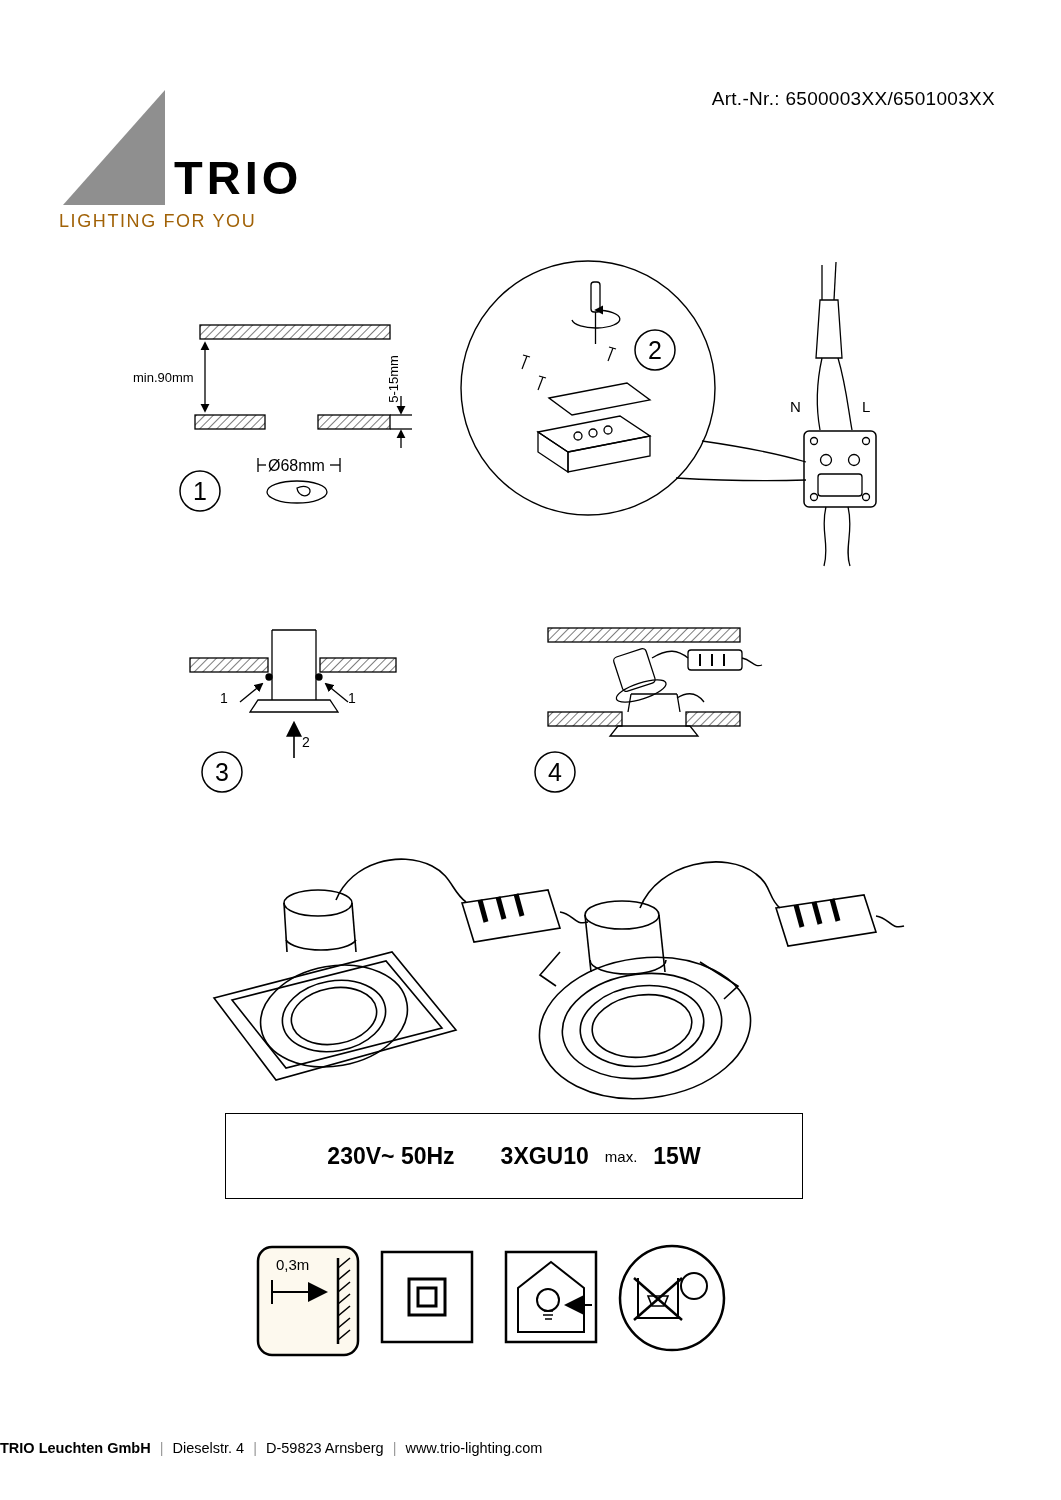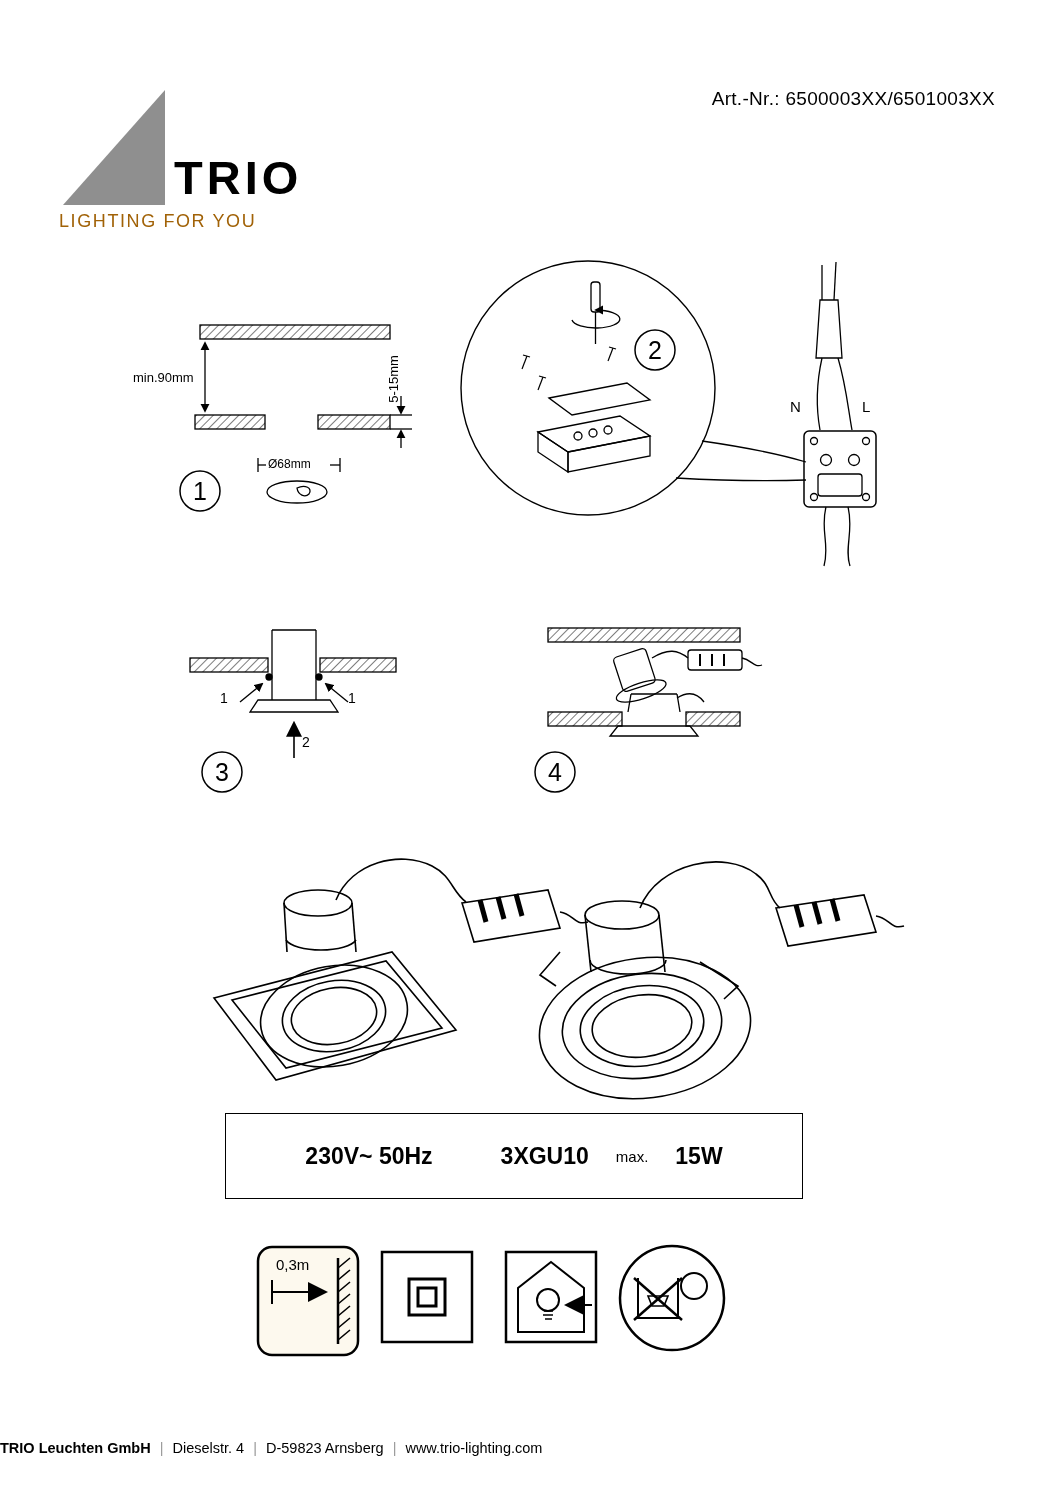--- a/index.html
+++ b/index.html
@@ -9,39 +9,39 @@
   svg.art { position:absolute; left:0; top:0; z-index:1; }
   .txt { position:absolute; z-index:2; white-space:nowrap; }
 
   .artnr { top:88px; right:66px; font-size:19px; letter-spacing:.3px; }
   .logo-name { left:174px; top:150px; font-size:47px; color:#000000; letter-spacing:4px; font-weight:700; }
   .logo-tagline { left:59px; top:211px; font-size:18px; color:#a16207; letter-spacing:1.6px; }
 
   .dim { font-size:13px; }
   .d1-min { left:133px; top:370px; }
   .d1-thick { left:358px; top:372px; width:70px; height:14px; text-align:center; transform:rotate(-90deg); }
-  .d1-hole { left:268px; top:457px; font-size:12px; }
+  .d1-hole { left:268px; top:457px; font-size:16px; }
 
   .step { width:40px; height:40px; line-height:40px; text-align:center; font-size:25px; }
   .step1 { left:180px; top:471px; }
   .step2 { left:635px; top:330px; }
   .step3 { left:202px; top:752px; }
   .step4 { left:535px; top:752px; }
 
   .wire-label { font-size:15px; }
   .wl-n { left:790px; top:398px; }
   .wl-l { left:862px; top:398px; }
 
   .callout { font-size:14px; }
   .c3-l { left:220px; top:690px; }
   .c3-r { left:348px; top:690px; }
   .c3-push { left:302px; top:734px; }
 
   .spec-box { position:absolute; z-index:2; left:225px; top:1113px; width:578px; height:86px;
-              border:1.6px solid #000; display:flex; align-items:center; justify-content:center; gap:27px; }
+              border:1.6px solid #000; display:flex; align-items:center; justify-content:center; gap:16px; }
   .spec-bold { font-size:23px; font-weight:bold; }
   .spec-reg { font-size:15px; }
   .spec-gap { display:inline-block; width:14px; }
 
   .icon-dist-label { left:268px; top:1256px; font-size:15px;margin-left:8px; }
 
   .footer { position:absolute; z-index:2; left:0; top:1440px; width:100%; text-align:left; font-size:14.5px; }
   .footer b { font-weight:bold; }
   .footer .sep { color:#999; margin:0 9px; font-weight:400; }
 </style>

